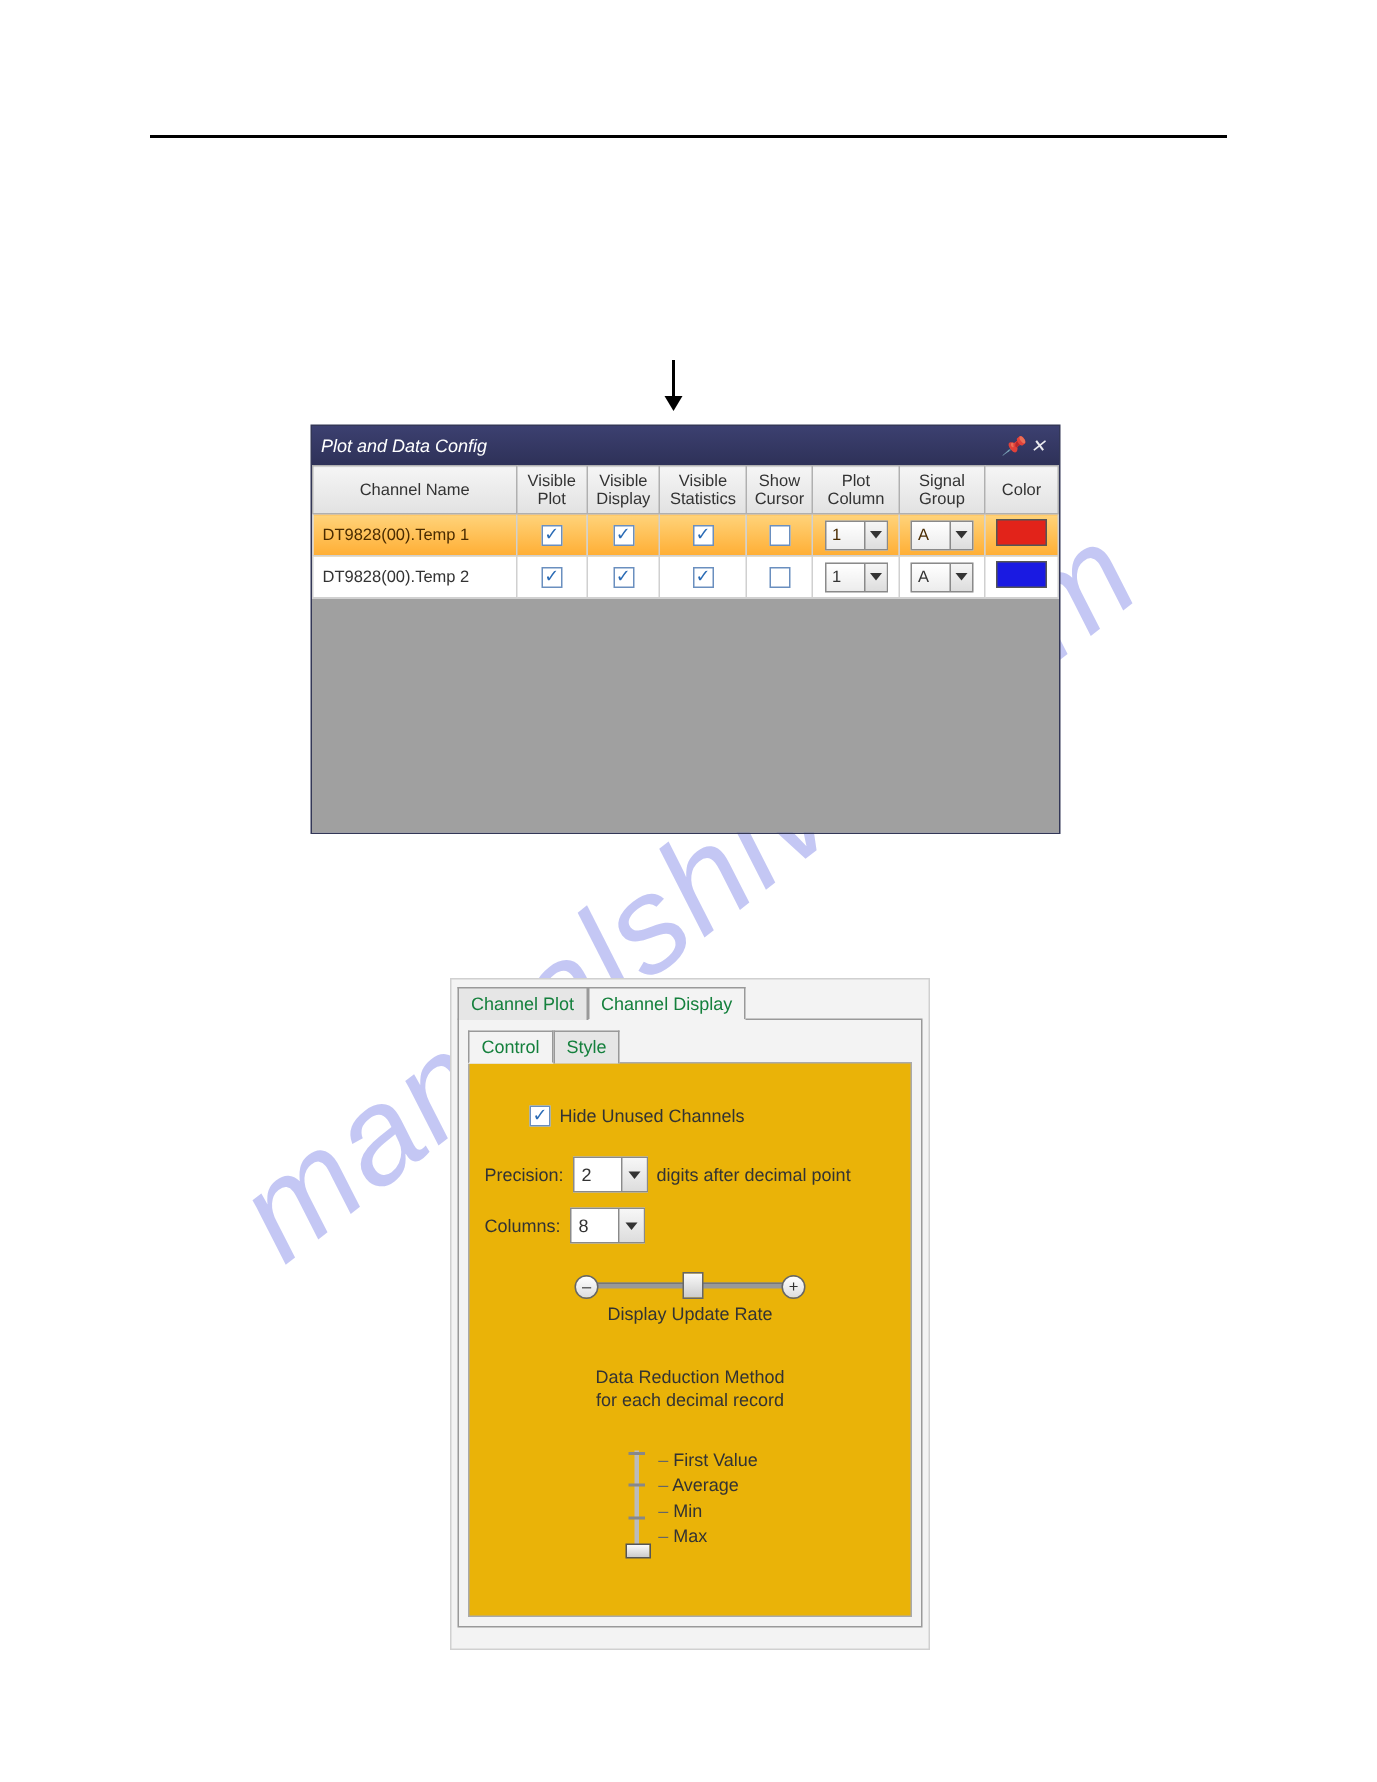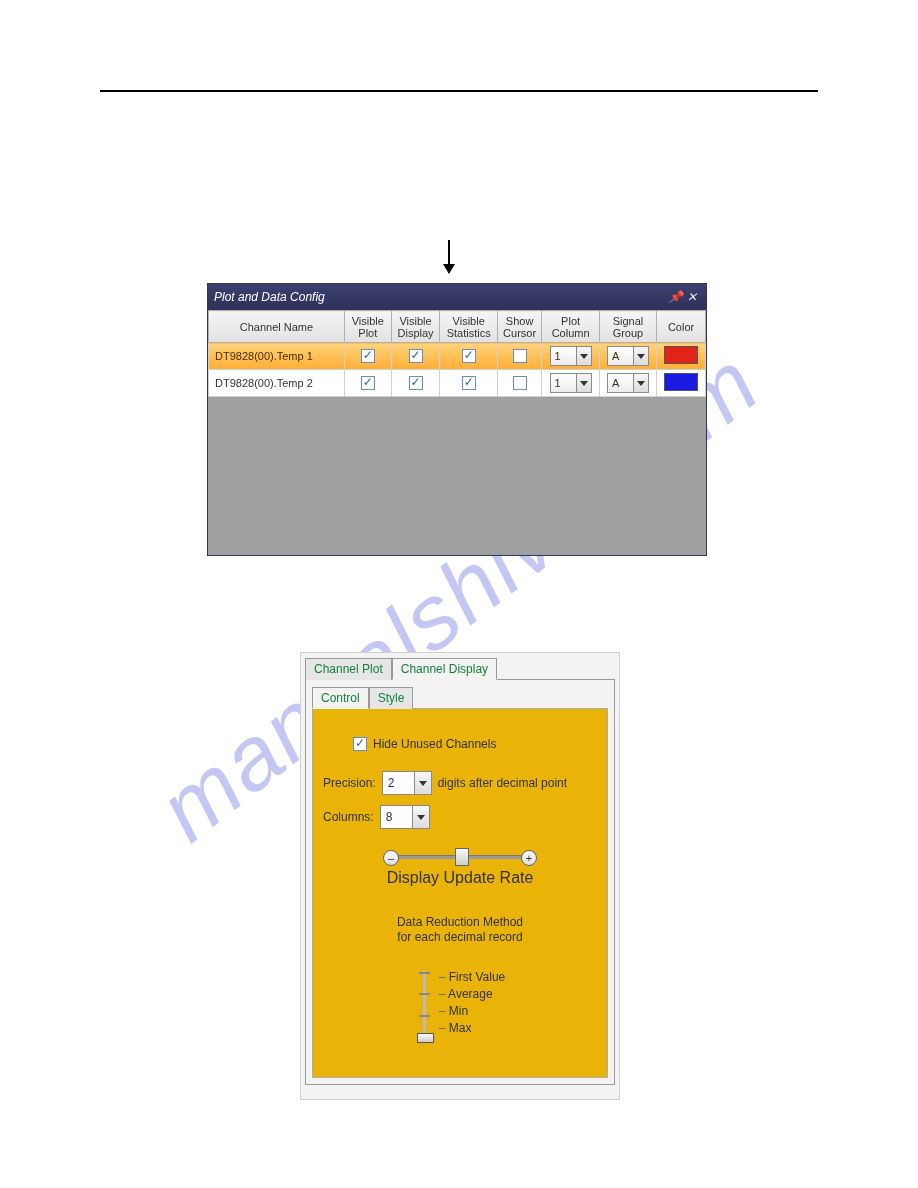--- a/index.html
+++ b/index.html
@@ -295,21 +295,21 @@
   .slider .thumb {
     position: absolute;
     left: 70px;
     top: 1px;
     width: 12px; height: 16px;
     border: 1px solid #666;
     background: linear-gradient(#fafafa,#ccc);
   }
   .slider-label {
     margin-top: 4px;
-    font-size: 16px;
+    font-size: 12px;
   }
   .drm-title {
     text-align: center;
     margin-top: 28px;
     line-height: 15px;
   }
   .drm-block {
     margin-top: 24px;
     display: flex;
     justify-content: center;

